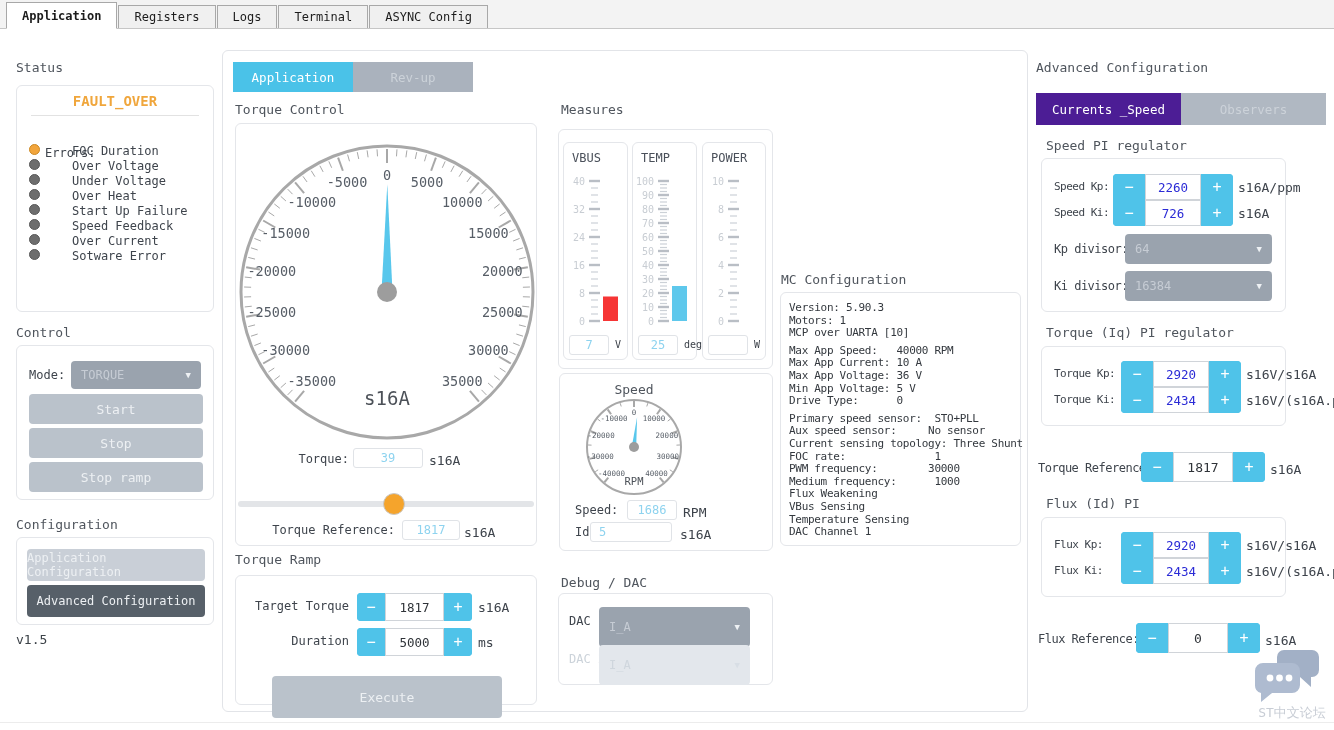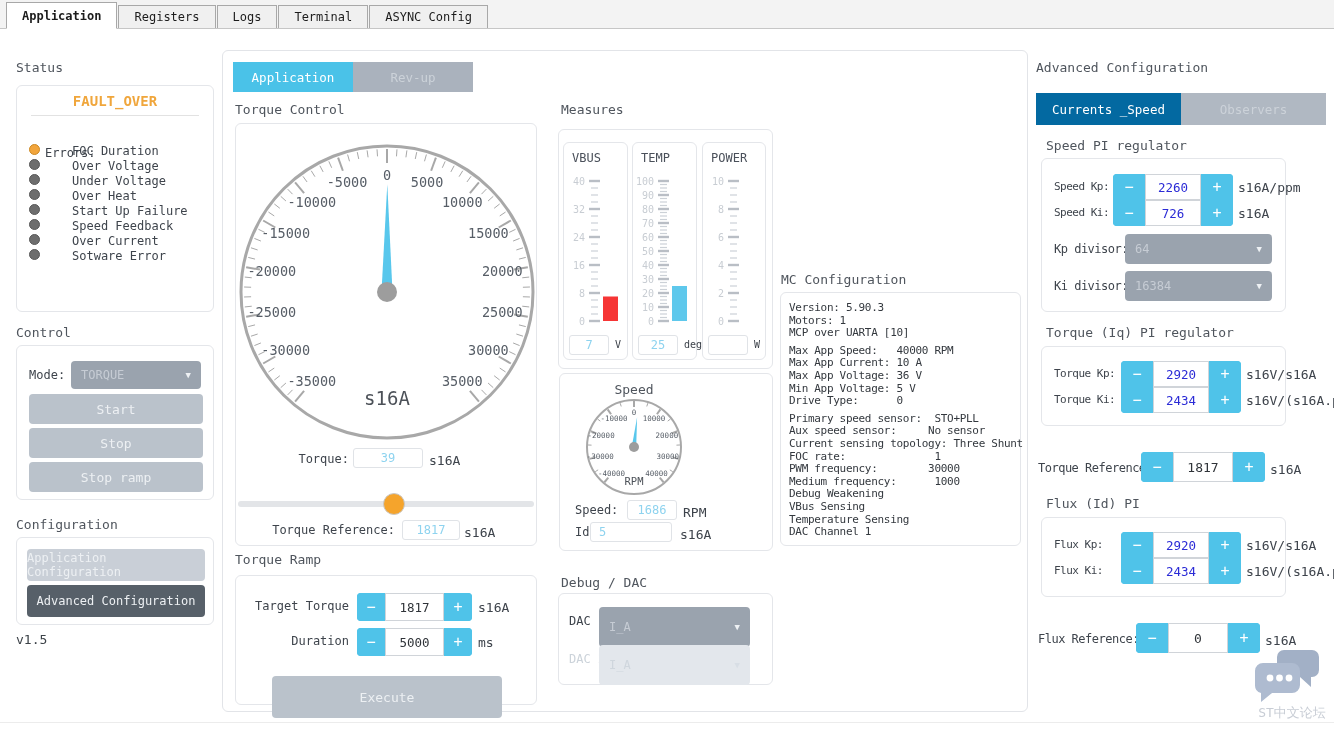--- a/index.html
+++ b/index.html
@@ -92,21 +92,21 @@
   .dac-dd{left:40px;width:151px;height:40px;}
   .mc-box{left:557px;top:241px;width:241px;height:254px;padding:9px 6px 0 8px;}
   .mc-group{margin-bottom:5px;}
   .mc-line{font-size:11px;letter-spacing:-0.3px;line-height:12.6px;color:#33383e;white-space:pre;}
 
   
   .advpanel{position:absolute;left:1036px;top:40px;width:290px;height:690px;}
   .adv-tabs{position:absolute;left:0;top:53px;display:flex;}
   .atab{width:145px;height:32px;display:flex;align-items:center;justify-content:center;
     font-size:12.5px;cursor:pointer;background:#b0b8c2;color:#ccd2d9;}
-  .atab.active{background:#0369a1;color:#fff;}
+  .atab.active{background:#4c1d95;color:#fff;}
   .adv-box{background:#fff;border:1px solid #e4e6ea;border-radius:6px;position:absolute;left:5px;width:245px;}
   .arow-label{position:absolute;font-size:11px;letter-spacing:-0.5px;color:#3e444c;white-space:nowrap;}
   .st26 .st-btn{width:32px;height:26px;} .st26 .st-val{width:56px;height:26px;}
   .st28 .st-btn{width:28px;height:28px;} .st28 .st-val{width:59px;height:28px;}
   .st30 .st-btn{width:32px;height:30px;} .st30 .st-val{width:60px;height:30px;font-size:13px;}
 
   
   .watermark{position:absolute;left:1254px;top:650px;width:80px;height:72px;}
   .wm-text{position:absolute;left:2px;top:54px;width:72px;text-align:center;font-size:13px;color:#c8cdd5;}
   .bottom-line{position:absolute;left:0;top:722px;width:100%;border-top:1px solid #ececec;}
@@ -524,21 +524,21 @@
           <div class="mc-line">Min App Voltage: 5 V</div>
           <div class="mc-line">Drive Type:      0</div>
         </div>
         <div class="mc-group">
           <div class="mc-line">Primary speed sensor:  STO+PLL</div>
           <div class="mc-line">Aux speed sensor:     No sensor</div>
           <div class="mc-line">Current sensing topology: Three Shunt</div>
           <div class="mc-line">FOC rate:              1</div>
           <div class="mc-line">PWM frequency:        30000</div>
           <div class="mc-line">Medium frequency:      1000</div>
-          <div class="mc-line">Debug Weakening</div>
+          <div class="mc-line">Flux Weakening</div>
           <div class="mc-line">VBus Sensing</div>
           <div class="mc-line">Temperature Sensing</div>
           <div class="mc-line">DAC Channel 1</div>
         </div>
       </div>
   </div>
 
   <div class="advpanel">
     <div class="grp-title" style="top:20px">Advanced Configuration</div>
     <div class="adv-tabs">

